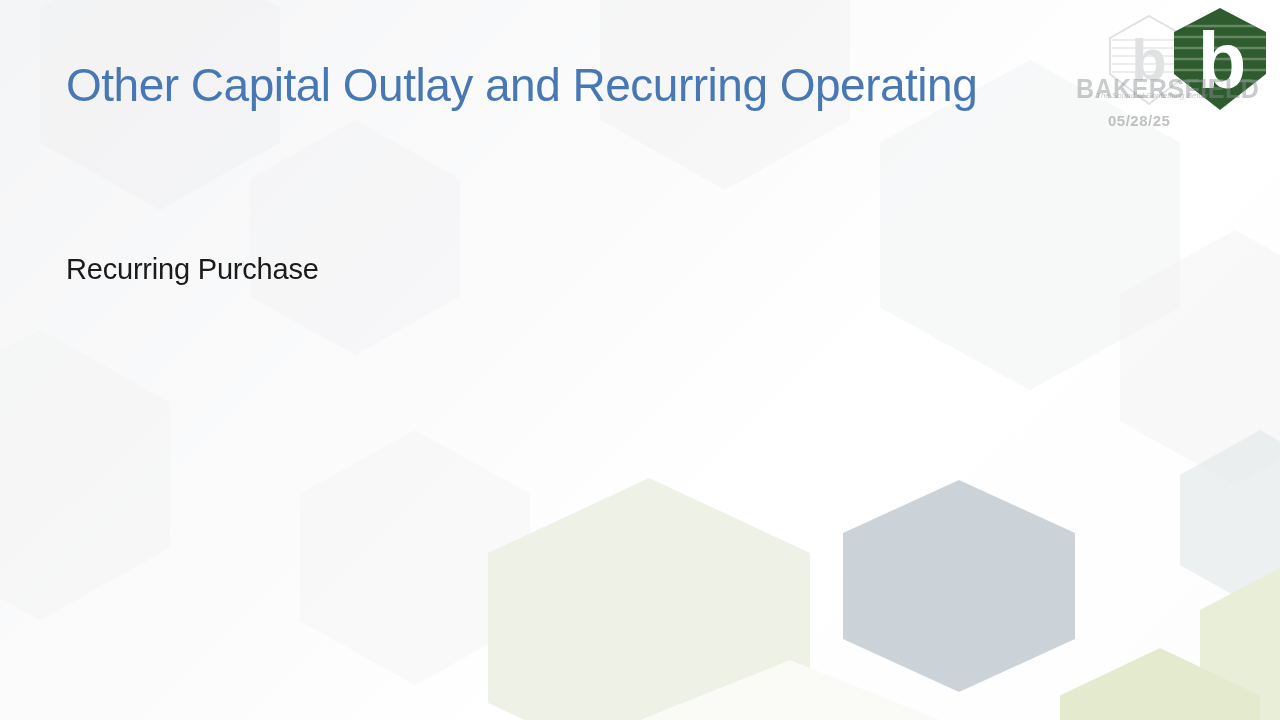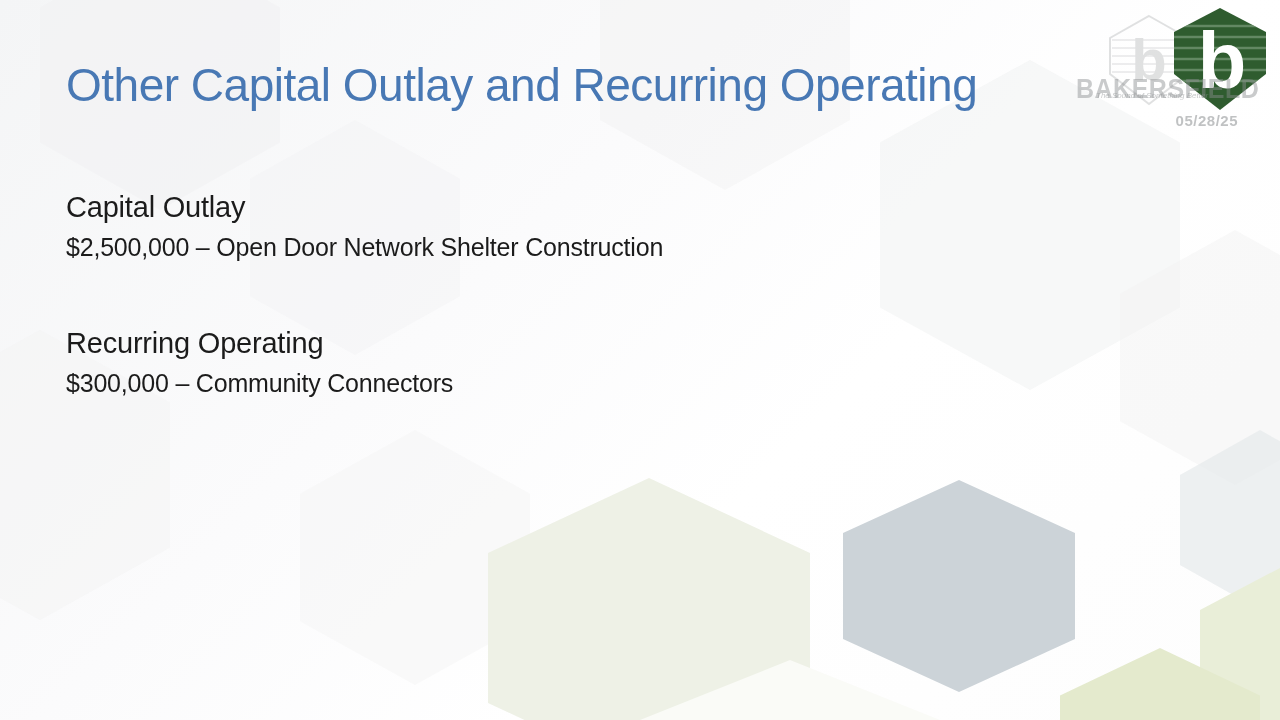--- a/index.html
+++ b/index.html
@@ -97,21 +97,21 @@
     font-size:8px;
     font-style:italic;
     color:#8e9193;
     opacity:.5;
     white-space:nowrap;
   }
   #wm-date {
     position:absolute;
     left:28px; top:112px;
     width:130px;
-    text-align:right;
+    text-align:left;
     font-size:15px;
     font-weight:700;
     letter-spacing:0.5px;
     color:#9a9d9f;
     opacity:.62;
   }
   
   #shield-ghost {
     position:absolute;
     left:28px; top:14px;
@@ -143,30 +143,25 @@
     <div class="hex hx-green1"></div>
     <div class="hex hx-gray1"></div>
     <div class="hex hx-white1"></div>
     <div class="hex hx-green2"></div>
   </div>
 
   <div id="title">Other Capital Outlay and Recurring Operating</div>
 
   <div id="content">
 
+
+    <div class="sec-block-gap"></div>
+
     <div>
-      <div class="sec-head">Capital Outlay</div>
-      <div class="sec-line">$2,500,000 – Open Door Network Shelter Construction</div>
-    </div>
-
-    <div class="sec-block-gap"></div>
-
-    <div>
-      <div class="sec-head">Recurring Operating</div>
-      <div class="sec-line">$300,000 – Community Connectors</div>
+      <div class="sec-head">Recurring Purchase</div>
       <div class="line-gap"></div>
     </div>
 
   </div>
 
   <div id="overlay">
 
     <svg id="shield-ghost" viewBox="0 0 82 92">
       <polygon points="41,2 80,24 80,60 41,90 2,60 2,24" fill="none" stroke="#9a9d9f" stroke-width="2"></polygon>
       <g stroke="#9a9d9f" stroke-width="1.4" opacity=".8">

